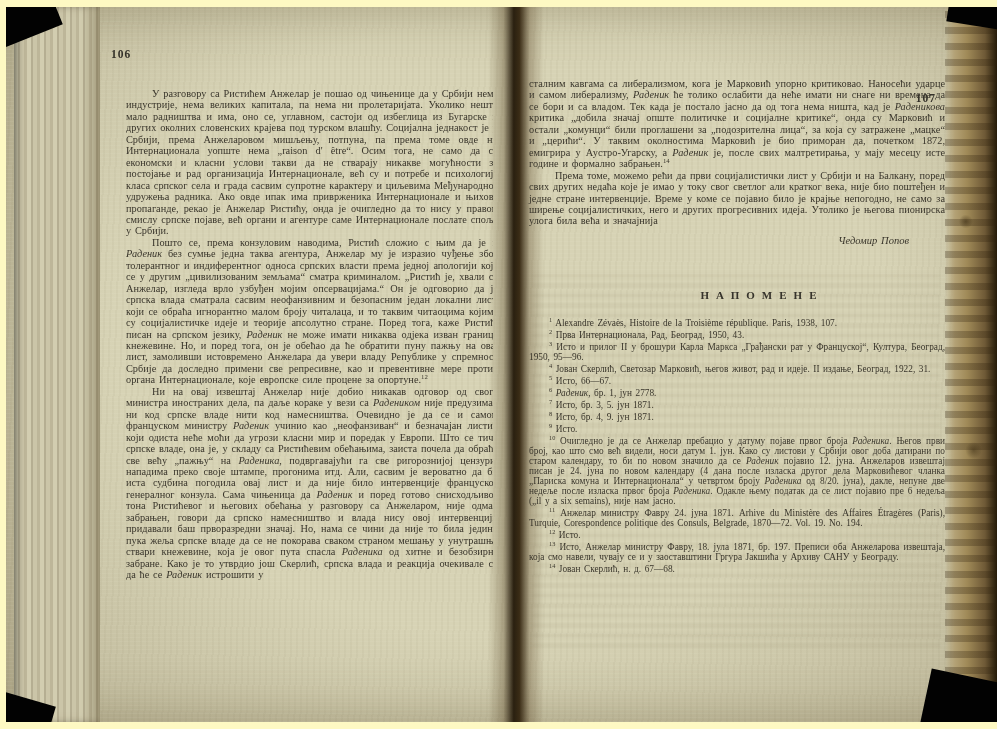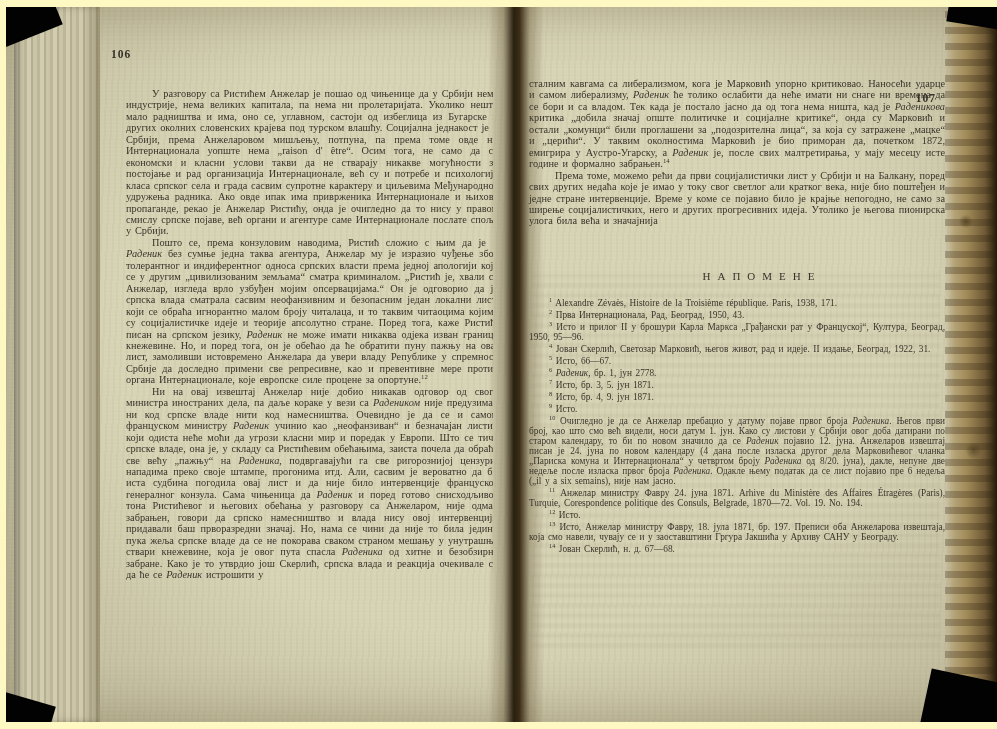--- a/index.html
+++ b/index.html
@@ -41,21 +41,21 @@
   .pagenum-right{right:18px;top:45px;margin-top:40px;}
 
   .body-text{position:absolute;font-size:10.3px;line-height:11.45px;word-spacing:1.2px;z-index:2;}
   .body-left{left:5px;top:81px;width:372px;margin-left:20px;}
   .body-right{left:9px;top:71px;width:416px;}
   .para{margin:0;text-indent:26px;text-align:justify;}
   .para.noindent{text-indent:0;}
   sup{font-size:6.8px;line-height:0;vertical-align:super;}
 
   .signature{text-align:right;font-style:italic;font-size:10.5px;margin:8px 36px 0 0;}
-  .notes-heading{text-align:center;font-size:11px;font-weight:normal;letter-spacing:7px;
+  .notes-heading{text-align:center;font-size:11px;font-weight:bold;letter-spacing:7px;
                  text-indent:7px;margin:44px 0 16px 0;color:#36332b;padding-left:43px;}
   .footnotes .fn{margin:0 0 2px 0;text-align:justify;font-size:9.3px;line-height:10px;text-indent:20px;}
   .fn-num{font-size:6.3px;}
 
   .ghost{position:absolute;left:12px;top:268px;width:408px;height:372px;z-index:1;
          background:repeating-linear-gradient(0deg, rgba(110,100,70,.10) 0 3px, rgba(0,0,0,0) 3px 10px);
          filter:blur(1.5px);pointer-events:none;}
 </style>
 </head>
 <body>
@@ -77,23 +77,24 @@
     <div class="gutter"></div>
 
     <div class="page page-right">
       <div class="ghost"></div>
       <div class="pagenum pagenum-right">107</div>
       <div class="body-text body-right">
         <div>
             <p class="para noindent"><span>сталним кавгама са либерализмом, кога је Марковић упорно критиковао. Наносећи ударце и самом либерализму, </span><i>Раденик</i><span> ће толико ослабити да неће имати ни снаге ни времена да се бори и са владом. Тек када је постало јасно да од тога нема ништа, кад је </span><i>Раденикова</i><span> критика „добила значај опште политичке и социјалне критике“, онда су Марковић и остали „комунци“ били проглашени за „подозрителна лица“, за која су затражене „мацке“ и „церићи“. У таквим околностима Марковић је био приморан да, почетком 1872, емигрира у Аустро-Угарску, а </span><i>Раденик</i><span> је, после свих малтретирања, у мају месецу исте године и формално забрањен.</span><sup>14</sup></p>
             <p class="para"><span>Према томе, можемо рећи да први социјалистички лист у Србији и на Балкану, поред свих других недаћа које је имао у току свог светлог али кратког века, није био поштеђен и једне стране интервенције. Време у коме се појавио било је крајње непогодно, не само за ширење социјалистичких, него и других прогресивних идеја. Утолико је његова пионирска улога била већа и значајнија</span></p>
           </div>
+        <div class="signature">Чедомир Попов</div>
         <div class="notes-heading">НАПОМЕНЕ</div>
         <div class="footnotes">
-            <p class="fn"><sup class="fn-num">1</sup> <span>Alexandre Zévaès, Histoire de la Troisième république. Paris, 1938, 171.</span></p>
+            <p class="fn"><sup class="fn-num">1</sup> <span>Alexandre Zévaès, Histoire de la Troisième république. Paris, 1938, 107.</span></p>
             <p class="fn"><sup class="fn-num">2</sup> <span>Прва Интернационала, Рад, Београд, 1950, 43.</span></p>
             <p class="fn"><sup class="fn-num">3</sup> <span>Исто и прилог II у брошури Карла Маркса „Грађански рат у Француској“, Култура, Београд, 1950, 95—96.</span></p>
             <p class="fn"><sup class="fn-num">4</sup> <span>Јован Скерлић, Светозар Марковић, његов живот, рад и идеје. II издање, Београд, 1922, 31.</span></p>
             <p class="fn"><sup class="fn-num">5</sup> <span>Исто, 66—67.</span></p>
             <p class="fn"><sup class="fn-num">6</sup> <i>Раденик</i><span>, бр. 1, јун 2778.</span></p>
             <p class="fn"><sup class="fn-num">7</sup> <span>Исто, бр. 3, 5. јун 1871.</span></p>
             <p class="fn"><sup class="fn-num">8</sup> <span>Исто, бр. 4, 9. јун 1871.</span></p>
             <p class="fn"><sup class="fn-num">9</sup> <span>Исто.</span></p>
             <p class="fn"><sup class="fn-num">10</sup> <span>Очигледно је да се Анжелар пребацио у датуму појаве првог броја </span><i>Раденика</i><span>. Његов први број, као што смо већ видели, носи датум 1. јун. Како су листови у Србији овог доба датирани по старом календару, то би по новом значило да се </span><i>Раденик</i><span> појавио 12. јуна. Анжеларов извештај писан је 24. јуна по новом календару (4 дана после изласка другог дела Марковићевог чланка „Париска комуна и Интернационала“ у четвртом броју </span><i>Раденика</i><span> од 8/20. јуна), дакле, непуне две недеље после изласка првог броја </span><i>Раденика</i><span>. Одакле њему податак да се лист појавио пре 6 недеља („il y a six semains), није нам јасно.</span></p>
             <p class="fn"><sup class="fn-num">11</sup> <span>Анжелар министру Фавру 24. јуна 1871. Arhive du Ministère des Affaires Étragères (Paris), Turquie, Corespondence politique des Consuls, Belgrade, 1870—72. Vol. 19. No. 194.</span></p>

